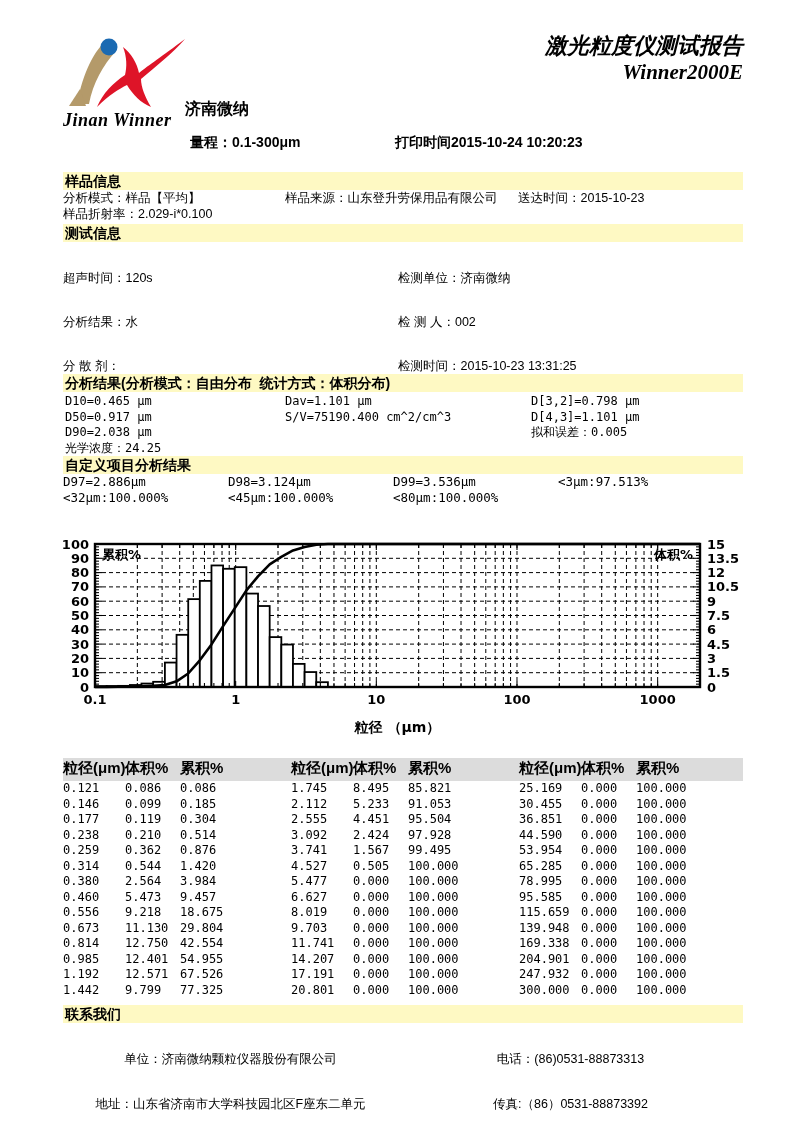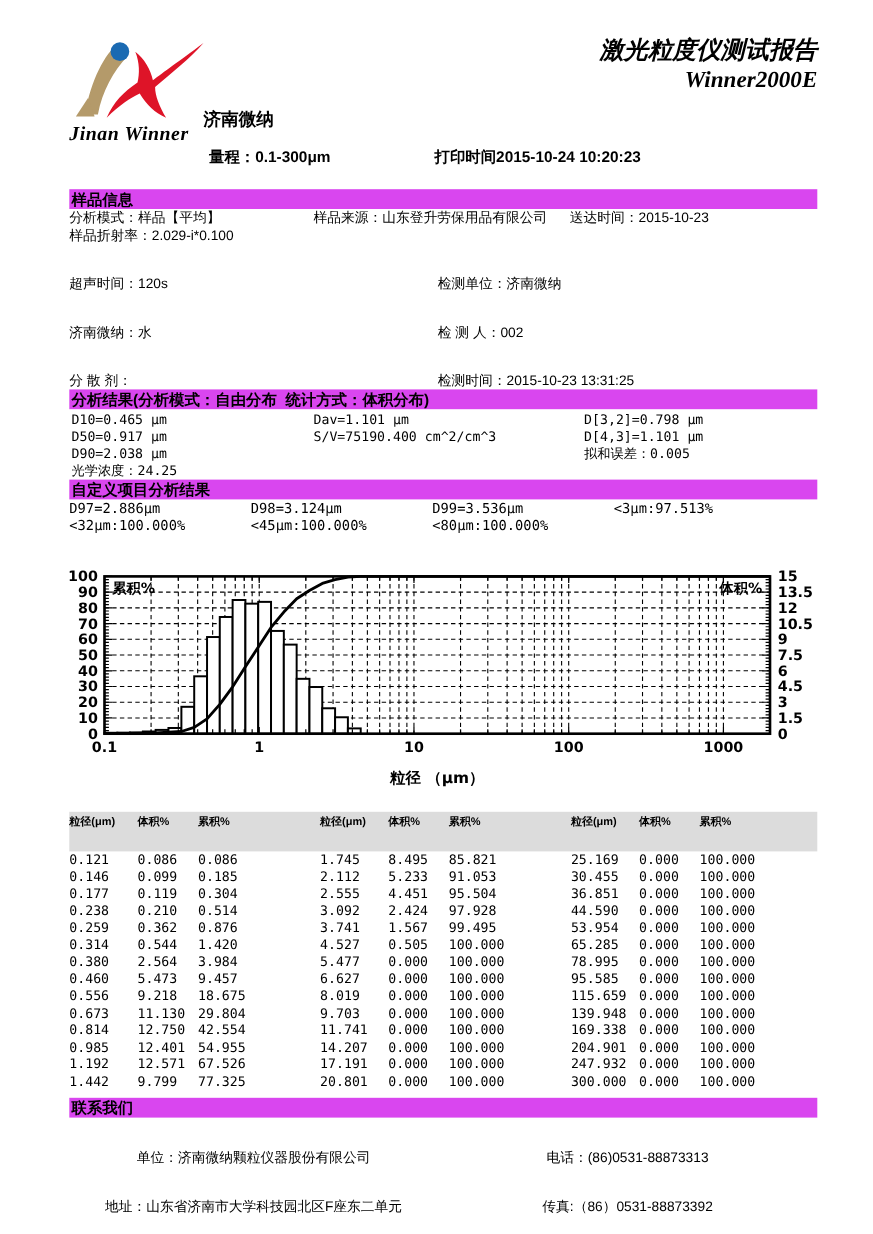--- a/index.html
+++ b/index.html
@@ -15,21 +15,21 @@
   .company-name{position:absolute;left:122px;top:99px;font-weight:bold;font-size:16px;}
   .title-block{position:absolute;right:0;top:32px;text-align:right;
                font-family:"Liberation Serif",serif;font-style:italic;font-weight:bold;}
   .report-title{font-size:22px;line-height:27px;}
   .model-name{font-size:21px;line-height:26px;}
   .meta-line{position:absolute;left:0;top:134px;width:680px;font-weight:bold;font-size:14px;}
   .range-label{position:absolute;left:127px;top:0;white-space:pre;}
   .print-time{position:absolute;left:332px;top:0;white-space:pre;}
 
   
-  .sec-bar{background:#d946ef;font-weight:bold;font-size:14px;line-height:18px;height:18px;
+  .sec-bar{background:#fef9c3;font-weight:bold;font-size:14px;line-height:18px;height:18px;
            padding-left:2px;white-space:pre;}
   .row{font-size:12.5px;line-height:16px;white-space:pre;}
   .grid3{display:grid;grid-template-columns:222px 233px 1fr;}
   .grid2{display:grid;grid-template-columns:335px 1fr;margin-top:28px;}
   .grid4{display:grid;grid-template-columns:165px 165px 165px 1fr;}
   .sample-rows{margin-bottom:2px;}
   .mono{font-family:"DejaVu Sans Mono",monospace;}
 
   .analysis-rows{position:relative;height:64px;font-size:12px;}
   .acol{position:absolute;top:2px;}
@@ -43,21 +43,21 @@
   svg text{font-family:"DejaVu Sans","Liberation Sans",sans-serif;font-weight:bold;fill:#000;}
   .grid-line{stroke:#000;stroke-width:1;stroke-dasharray:4 3;}
   .bar{fill:#fff;stroke:#000;stroke-width:1.8;}
   .curve{fill:none;stroke:#000;stroke-width:2.6;stroke-linejoin:round;}
   .frame{fill:none;stroke:#000;stroke-width:2.4;}
   .tick{stroke:#000;stroke-width:1.1;}
 
   
   .ptable{margin-top:10px;font-size:12px;}
   .tgrid{display:grid;grid-template-columns:62px 55px 111px 62px 55px 111px 62px 55px 107px;}
-  .thead{background:#dcdcdc;font-weight:bold;font-size:10px;line-height:20px;height:36px;
+  .thead{background:#dcdcdc;font-weight:bold;font-size:15px;line-height:20px;height:23px;
          font-family:"Liberation Sans",sans-serif;white-space:pre;}
   .trow{line-height:15.5px;}
   .trow div{white-space:pre;}
 
   
   .contact{margin-top:7px;}
   .contact .row{line-height:17px;text-align:center;}
 </style>
 </head>
 <body>
@@ -89,27 +89,28 @@
     <div class="sec-bar">样品信息</div>
     <div class="sample-rows">
       <div class="row grid3">
         <div>分析模式：样品【平均】</div>
         <div>样品来源：山东登升劳保用品有限公司</div>
         <div>送达时间：2015-10-23</div>
       </div>
       <div class="row">样品折射率：2.029-i*0.100</div>
     </div>
 
+    <div class="sec-bar">测试信息</div>
     <div>
       <div class="row grid2">
         <div>超声时间：120s</div>
         <div>检测单位：济南微纳</div>
       </div>
       <div class="row grid2">
-        <div>济南微纳：水</div>
+        <div>分析结果：水</div>
         <div>检 测 人：002</div>
       </div>
       <div class="row grid2">
         <div>分 散 剂：</div>
         <div>检测时间：2015-10-23 13:31:25</div>
       </div>
     </div>
 
     <div class="sec-bar">分析结果(分析模式：自由分布  统计方式：体积分布)</div>
     <div class="analysis-rows mono">

